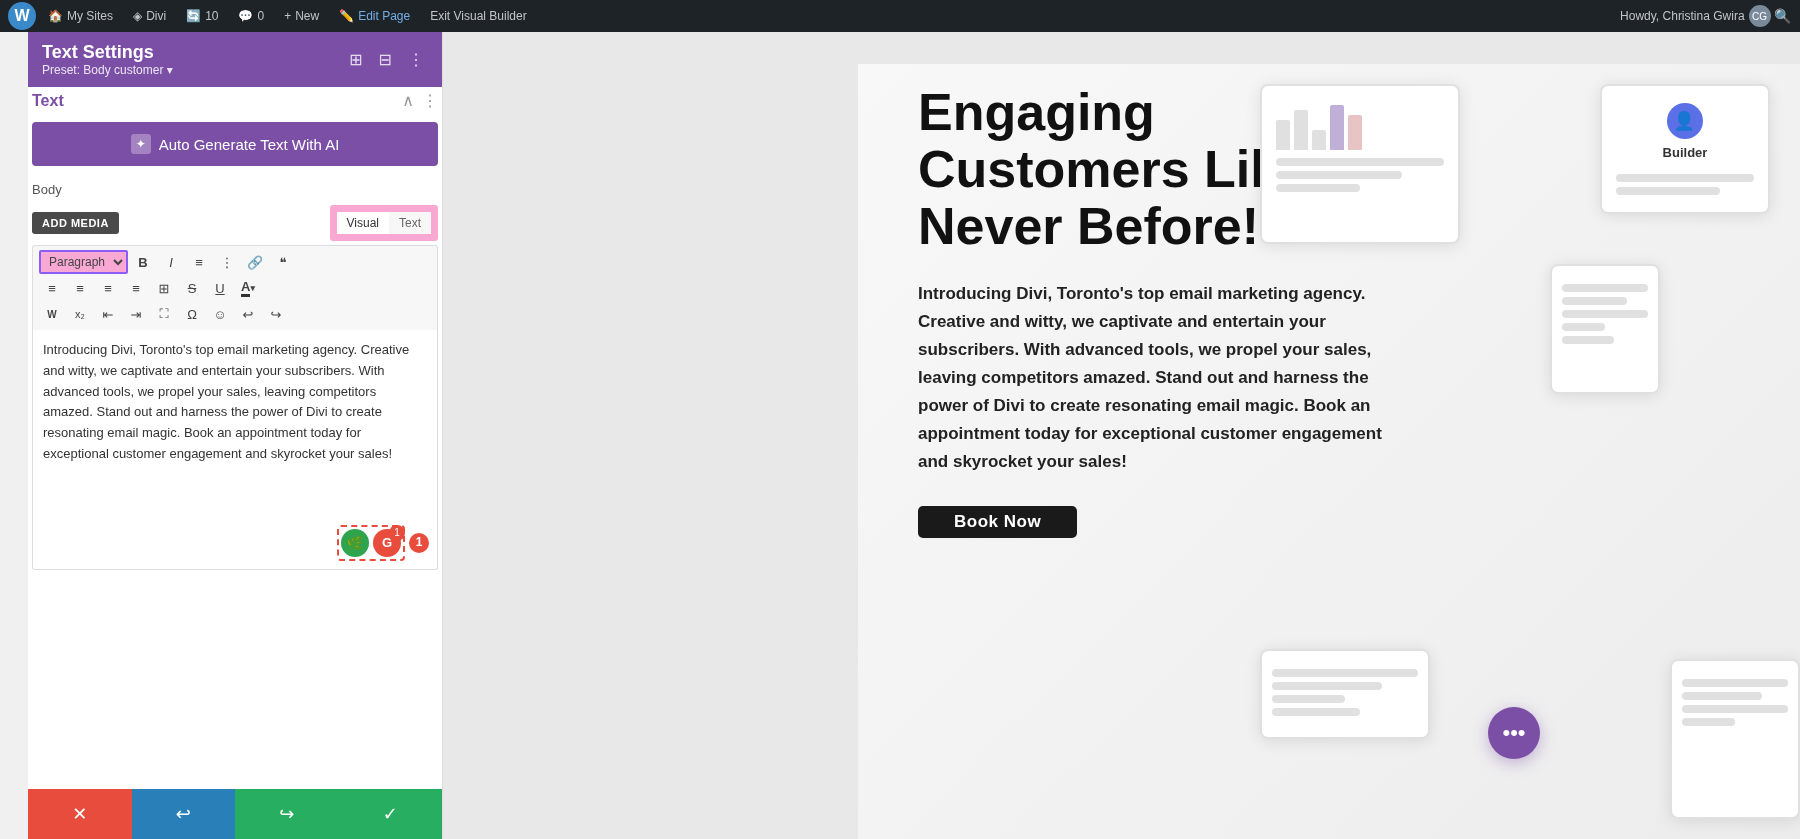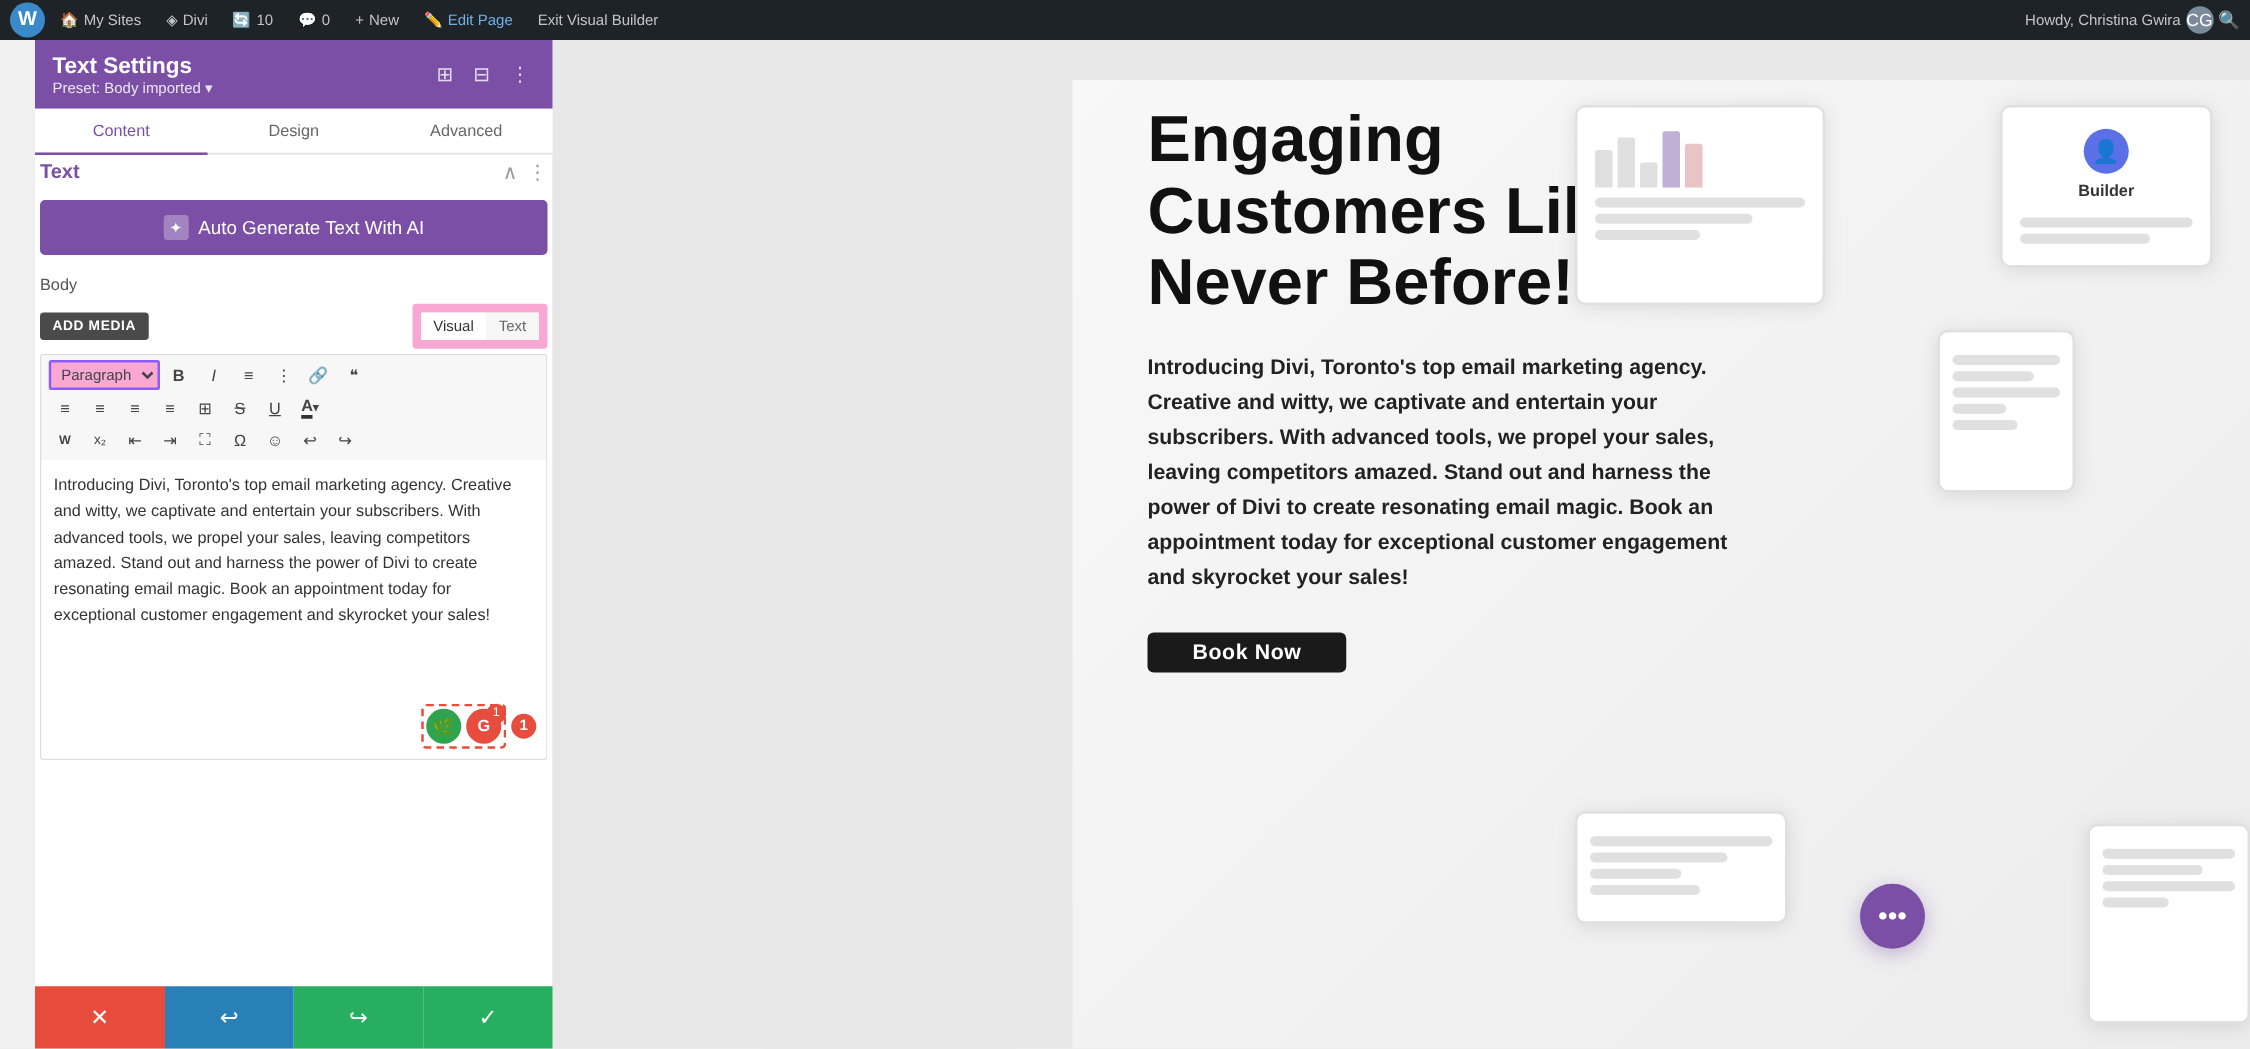--- a/index.html
+++ b/index.html
@@ -33,21 +33,21 @@
       align-items: center;
       gap: 4px;
       color: #c3c4c7;
       font-size: 12px;
     }
     .admin-bar-right .avatar {
       width: 22px; height: 22px;
       border-radius: 50%;
       background: #7b8a9a;
       display: flex; align-items: center; justify-content: center;
-      color: #fff; font-size: 14px;
+      color: #fff; font-size: 10px;
     }
     .wp-icon {
       width: 28px; height: 28px;
       background: #3a89c9;
       border-radius: 50%;
       display: flex; align-items: center; justify-content: center;
       color: white;
       font-size: 16px;
       font-weight: bold;
       cursor: pointer;
@@ -528,40 +528,29 @@
   </div>
 </div>
 
 <div class="main-area">
 
   <div class="left-panel">
 
     <div class="panel-header">
       <div>
         <div class="panel-title">Text Settings</div>
-        <div class="panel-preset">Preset: Body imported ▾</div>
+        <div class="panel-preset">Preset: Body customer ▾</div>
       </div>
       <div class="panel-header-icons">
         <span class="panel-header-icon">⊞</span>
         <span class="panel-header-icon">⊟</span>
         <span class="panel-header-icon">⋮</span>
       </div>
     </div>
 
-    <div class="panel-tabs">
-      <div class="panel-tab active">
-        <span>Content</span>
-      </div>
-      <div class="panel-tab">
-        <span>Design</span>
-      </div>
-      <div class="panel-tab">
-        <span>Advanced</span>
-      </div>
-    </div>
 
     <div class="panel-content">
 
       <div class="section-header">
         <span class="section-title">Text</span>
         <div class="section-icons">
           <span class="section-icon">∧</span>
           <span class="section-icon">⋮</span>
         </div>
       </div>

